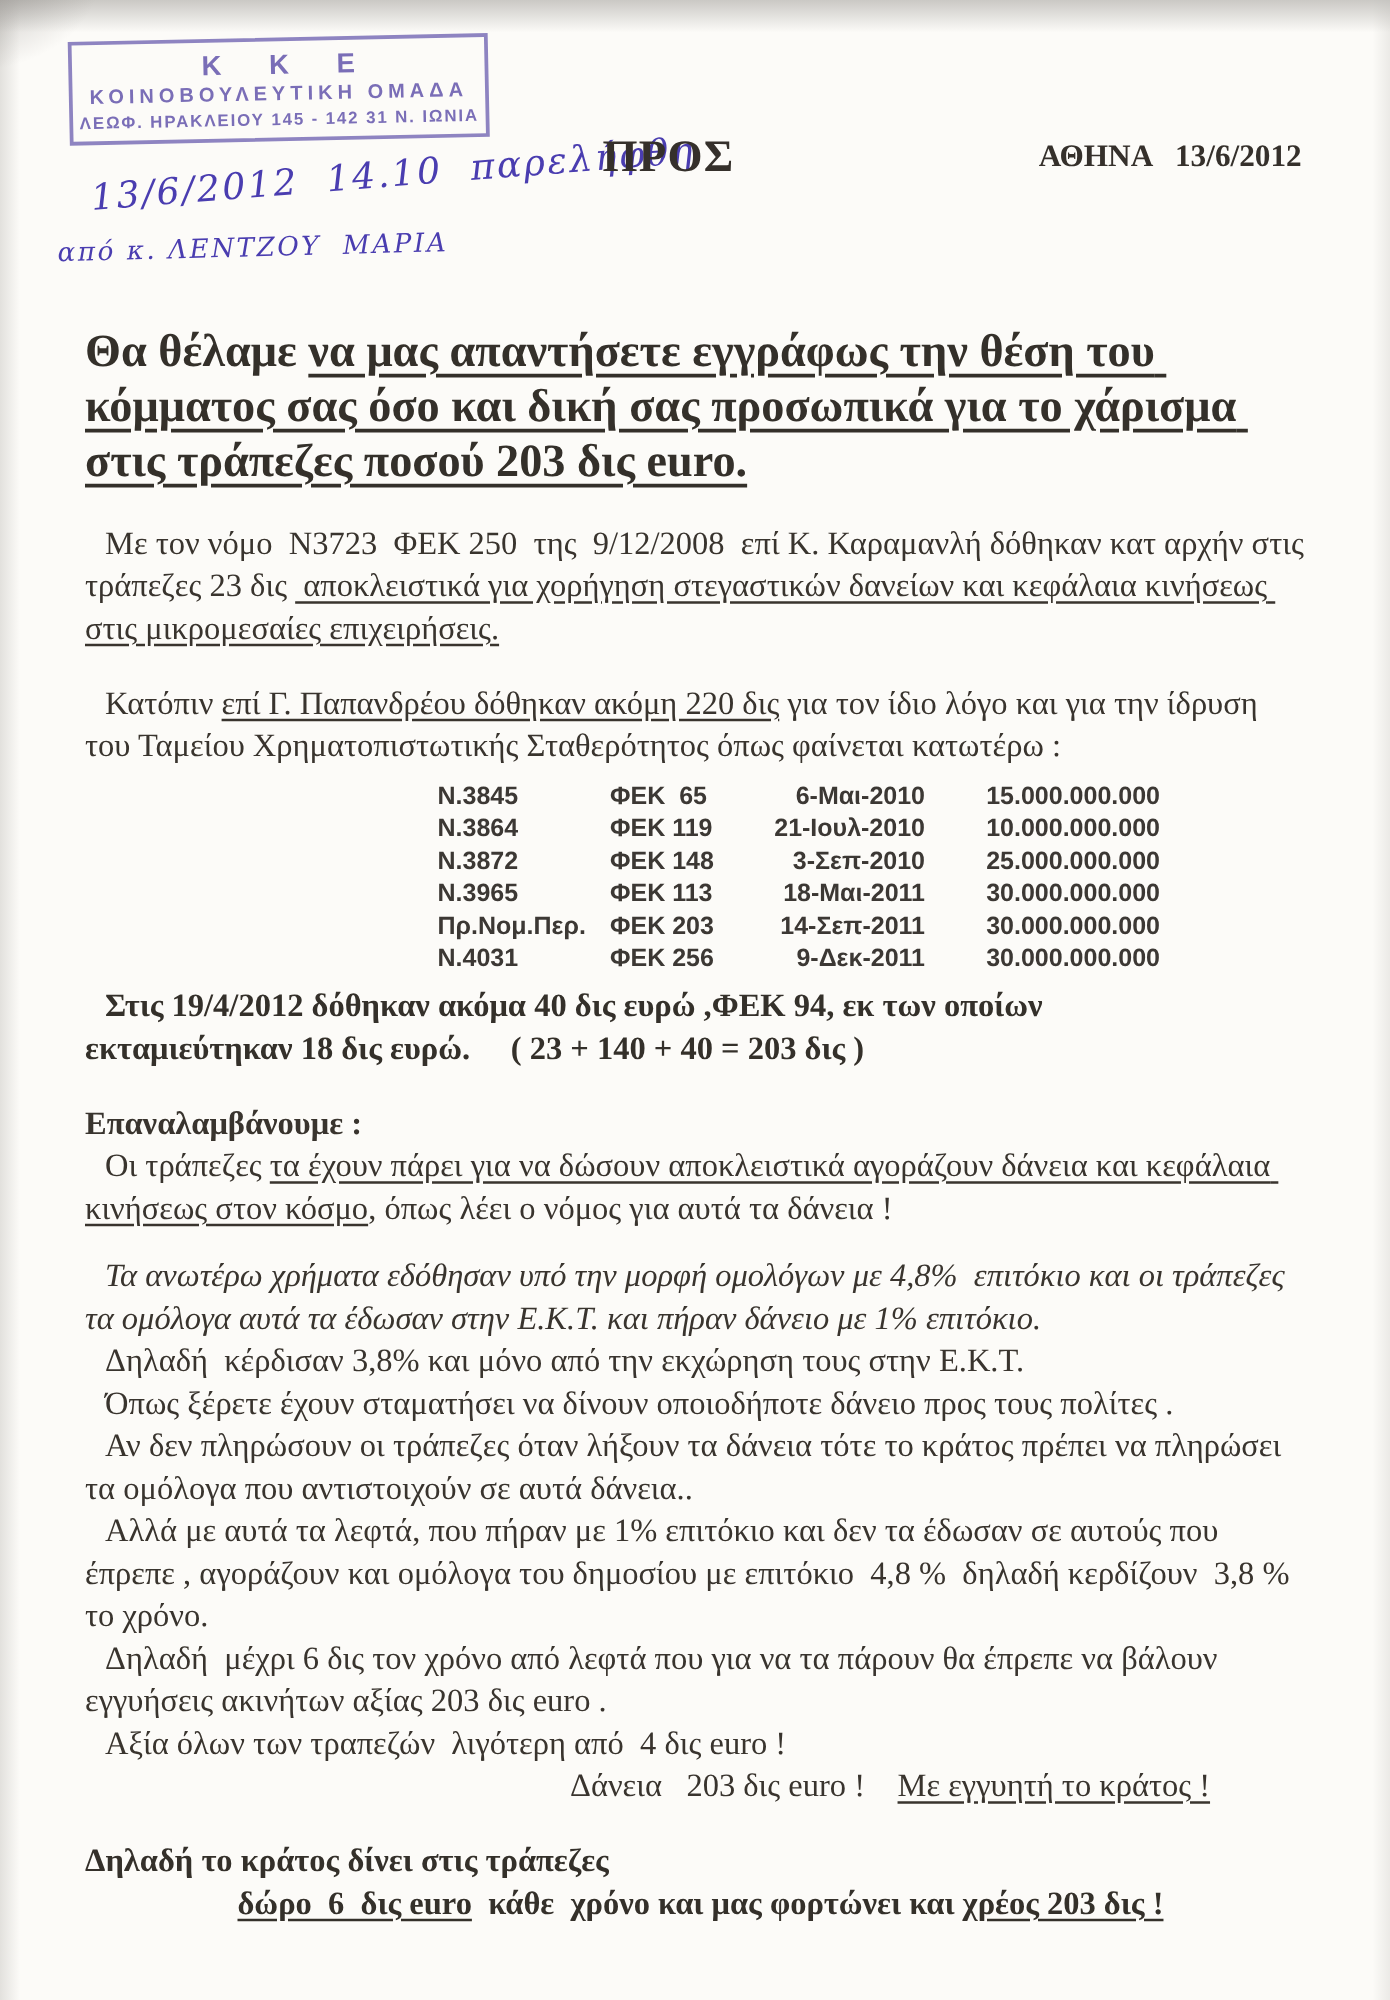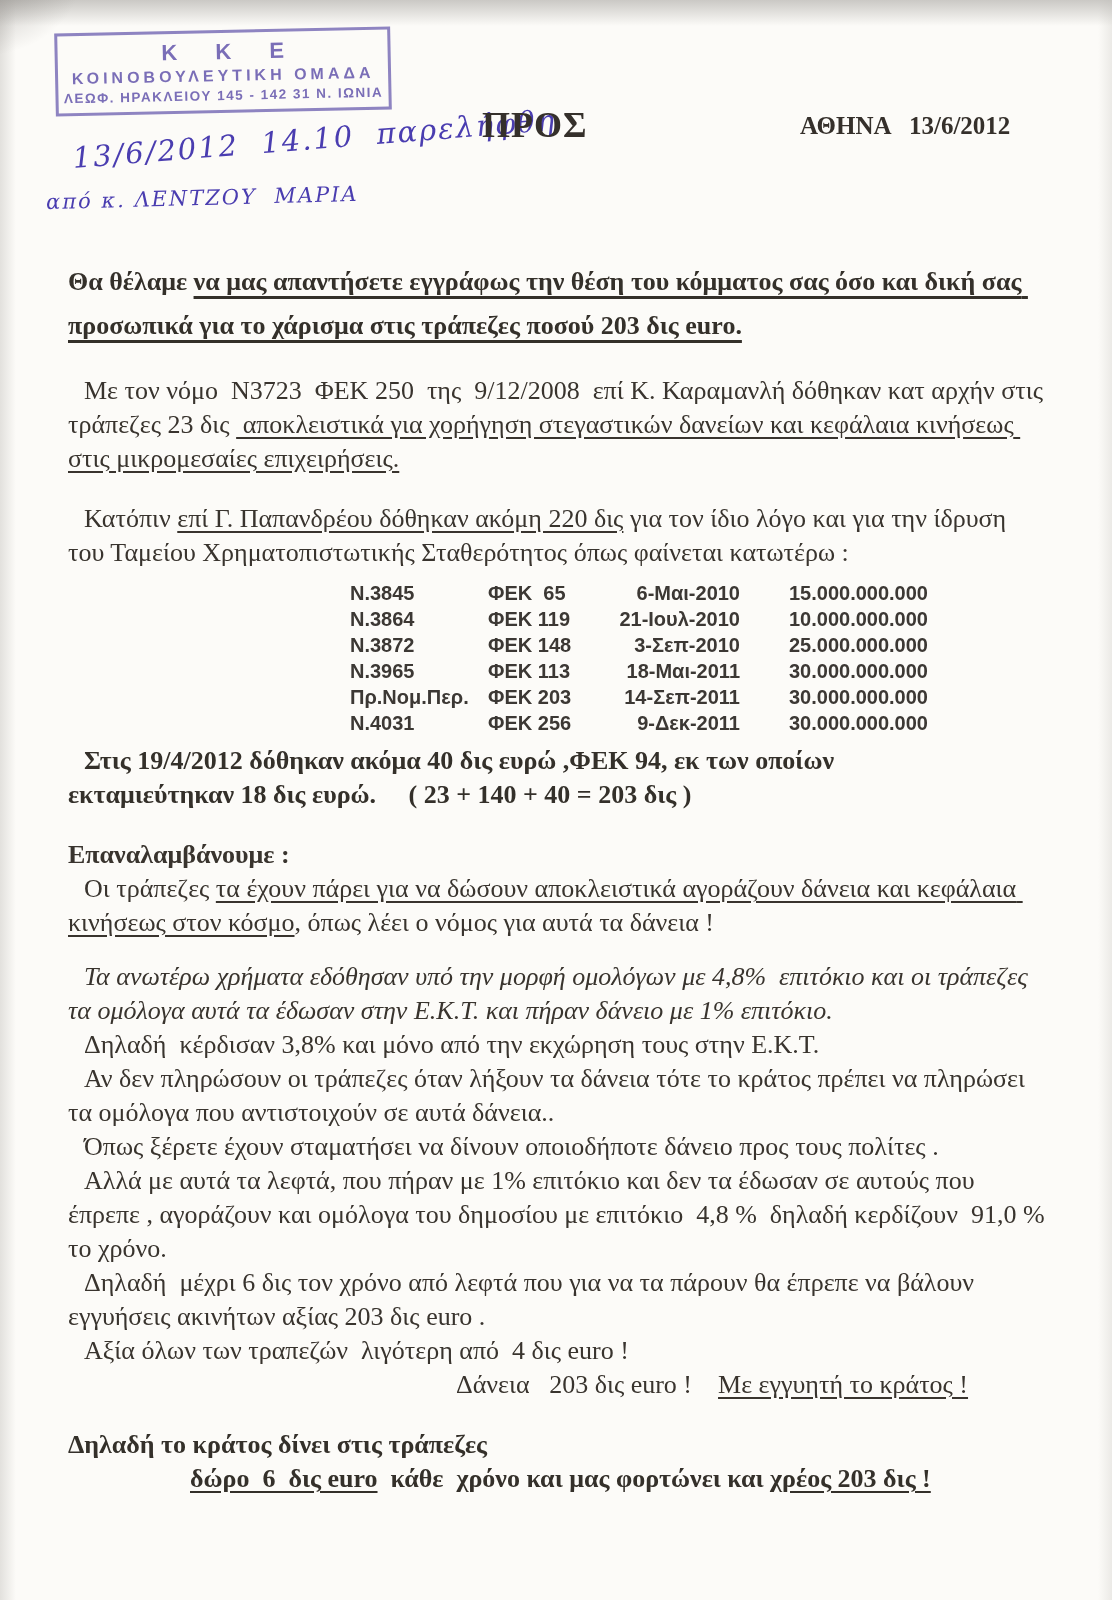--- a/index.html
+++ b/index.html
@@ -37,26 +37,26 @@
     position:absolute;
     color:#4a3db0;
     font-family:"DejaVu Serif","Liberation Serif",serif;
     font-style:italic;
     white-space:pre;
   }
   .hand-1{left:72px;top:122px;font-size:29px;transform:rotate(-4.5deg);letter-spacing:2px;}
   .hand-2{left:46px;top:186px;font-size:21px;transform:rotate(-1.5deg);letter-spacing:2px;}
   .hdr-pros{position:absolute;left:482px;top:104px;font-size:36px;font-weight:bold;letter-spacing:1px;color:#35302b;}
   .hdr-recipient{position:absolute;left:318px;top:147px;font-size:33px;font-weight:bold;color:#35302b;white-space:pre;}
-  .hdr-date{position:absolute;left:800px;top:112px;font-size:25px;font-weight:bold;color:#35302b;white-space:pre;}
+  .hdr-date{position:absolute;left:831px;top:112px;font-size:25px;font-weight:bold;color:#35302b;white-space:pre;}
   
   .content{padding:0 64px 0 68px;}
   .content p{margin:0;white-space:pre-wrap;}
   .lead{
-    font-size:26px;font-weight:bold;line-height:44px;
+    font-size:37px;font-weight:bold;line-height:44px;
     margin-top:10px !important;color:#34302a;
   }
   .lead .u{text-decoration:underline;text-decoration-thickness:3px;text-underline-offset:6px;}
   .body-p{font-size:26px;line-height:34px;text-indent:16px;}
   .u{text-decoration:underline;text-underline-offset:4px;}
   .b{font-weight:normal;}
   .gap-lg{margin-top:26px !important;}
   .gap-md{margin-top:20px !important;font-style:italic;}
   .gap-sm{margin-top:8px !important;}
   .fek-table{
@@ -145,23 +145,23 @@
       </tbody>
     </table>
 
     <p class="body-p april gap-sm">Στις 19/4/2012 δόθηκαν ακόμα 40 δις ευρώ ,ΦΕΚ 94, εκ των οποίων εκταμιεύτηκαν 18 δις ευρώ.     ( 23 + 140 + 40 = 203 δις )</p>
 
     <p class="repeat-head gap-lg">Επαναλαμβάνουμε :</p>
     <p class="body-p"><span>Οι τράπεζες </span><span class="u">τα έχουν πάρει για να δώσουν αποκλειστικά αγοράζουν δάνεια και κεφάλαια κινήσεως στον κόσμο</span><span>, όπως λέει ο νόμος για αυτά τα δάνεια !</span></p>
 
     <p class="body-p gap-md">Τα ανωτέρω χρήματα εδόθησαν υπό την μορφή ομολόγων με 4,8%  επιτόκιο και οι τράπεζες τα ομόλογα αυτά τα έδωσαν στην Ε.Κ.Τ. και πήραν δάνειο με 1% επιτόκιο.</p>
     <p class="body-p">Δηλαδή  κέρδισαν 3,8% και μόνο από την εκχώρηση τους στην Ε.Κ.Τ.</p>
+    <p class="body-p">Όπως ξέρετε έχουν σταματήσει να δίνουν οποιοδήποτε δάνειο προς τους πολίτες .</p>
     <p class="body-p b">Αν δεν πληρώσουν οι τράπεζες όταν λήξουν τα δάνεια τότε το κράτος πρέπει να πληρώσει τα ομόλογα που αντιστοιχούν σε αυτά δάνεια..</p>
-    <p class="body-p">Όπως ξέρετε έχουν σταματήσει να δίνουν οποιοδήποτε δάνειο προς τους πολίτες .</p>
-    <p class="body-p">Αλλά με αυτά τα λεφτά, που πήραν με 1% επιτόκιο και δεν τα έδωσαν σε αυτούς που έπρεπε , αγοράζουν και ομόλογα του δημοσίου με επιτόκιο  4,8 %  δηλαδή κερδίζουν  91,0 %  το χρόνο.</p>
+    <p class="body-p">Αλλά με αυτά τα λεφτά, που πήραν με 1% επιτόκιο και δεν τα έδωσαν σε αυτούς που έπρεπε , αγοράζουν και ομόλογα του δημοσίου με επιτόκιο  4,8 %  δηλαδή κερδίζουν  3,8 %  το χρόνο.</p>
     <p class="body-p">Δηλαδή  μέχρι 6 δις τον χρόνο από λεφτά που για να τα πάρουν θα έπρεπε να βάλουν  εγγυήσεις ακινήτων αξίας 203 δις euro .</p>
     <p class="body-p">Αξία όλων των τραπεζών  λιγότερη από  4 δις euro !</p>
     <p class="body-p loans-line"><span>Δάνεια   203 δις euro !    </span><span class="u">Με εγγυητή το κράτος !</span></p>
 
     <p class="body-p concl-1 gap-lg">Δηλαδή το κράτος δίνει στις τράπεζες</p>
     <p class="body-p concl-2"><span class="u">δώρο  6  δις euro</span><span>  κάθε  χρόνο και μας φορτώνει και </span><span class="u">χρέος 203 δις !</span></p>
 
   </div>
 </div>
 

